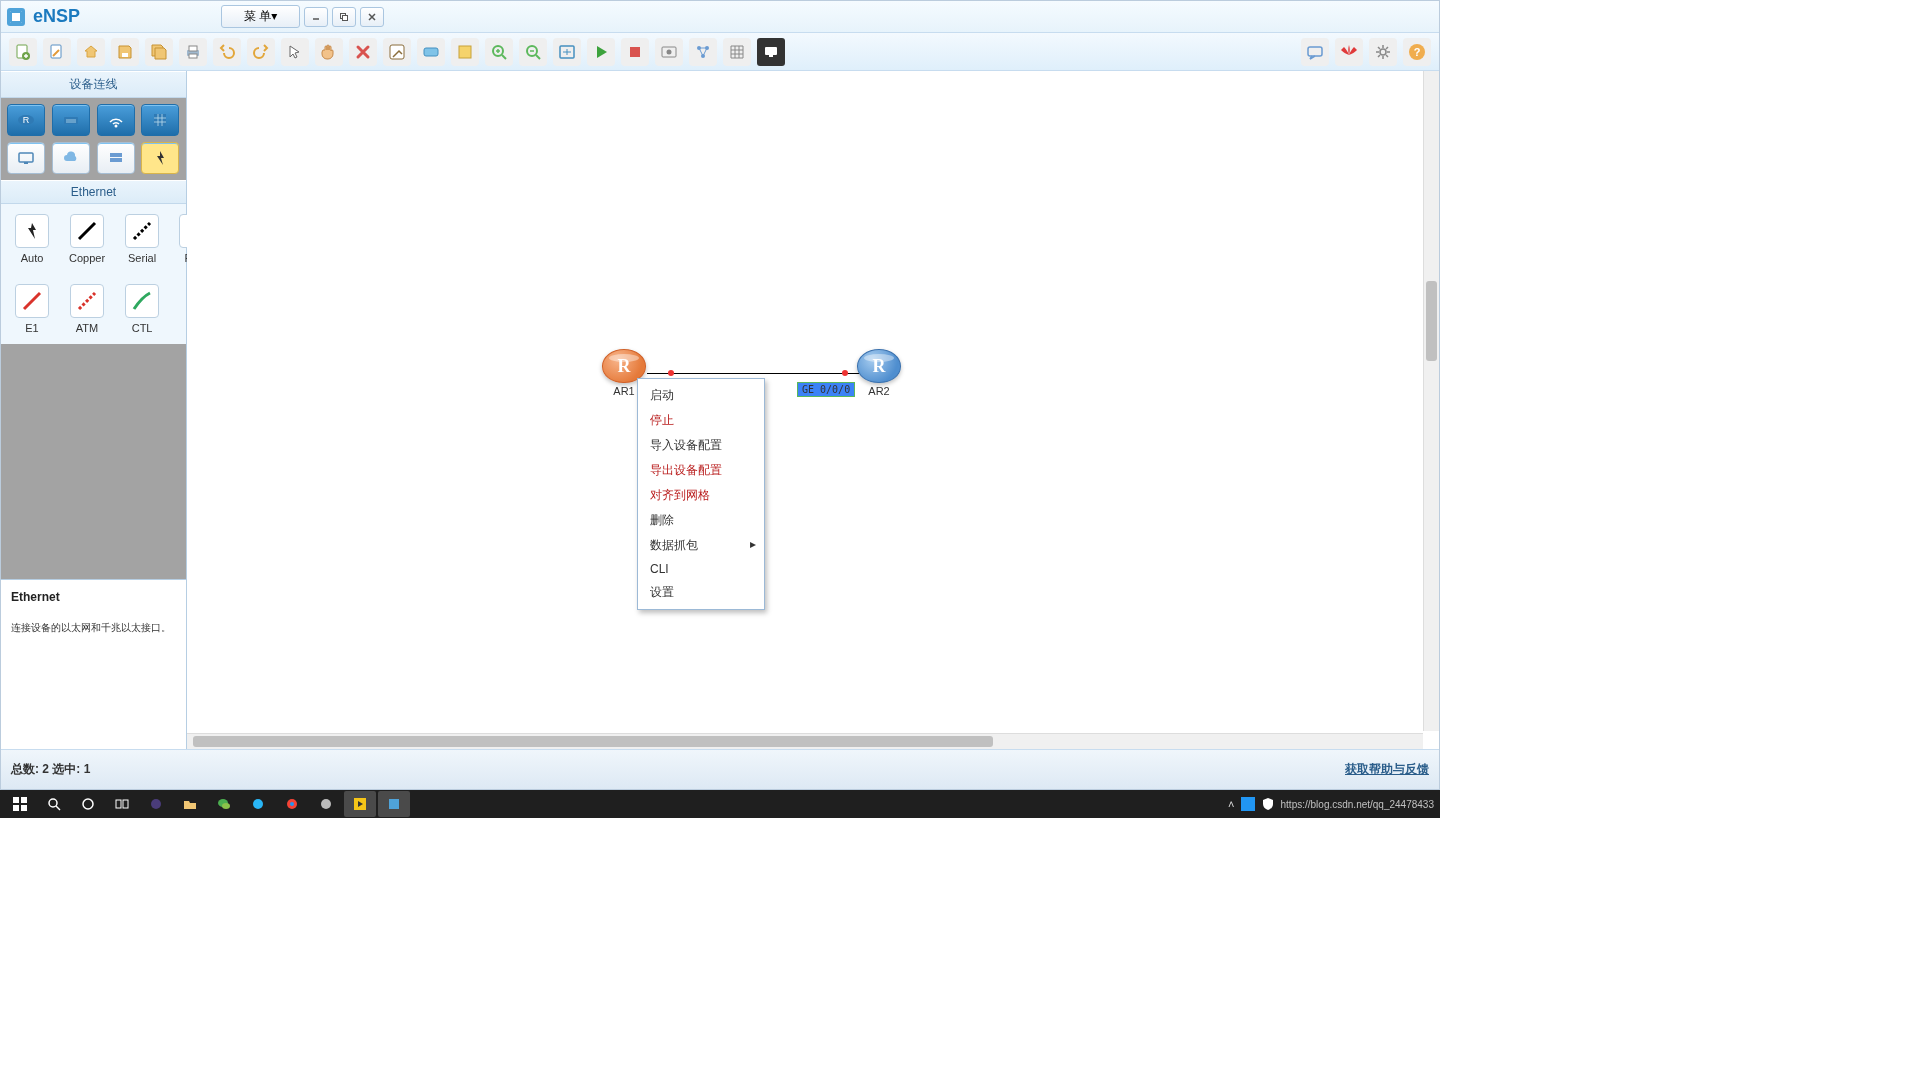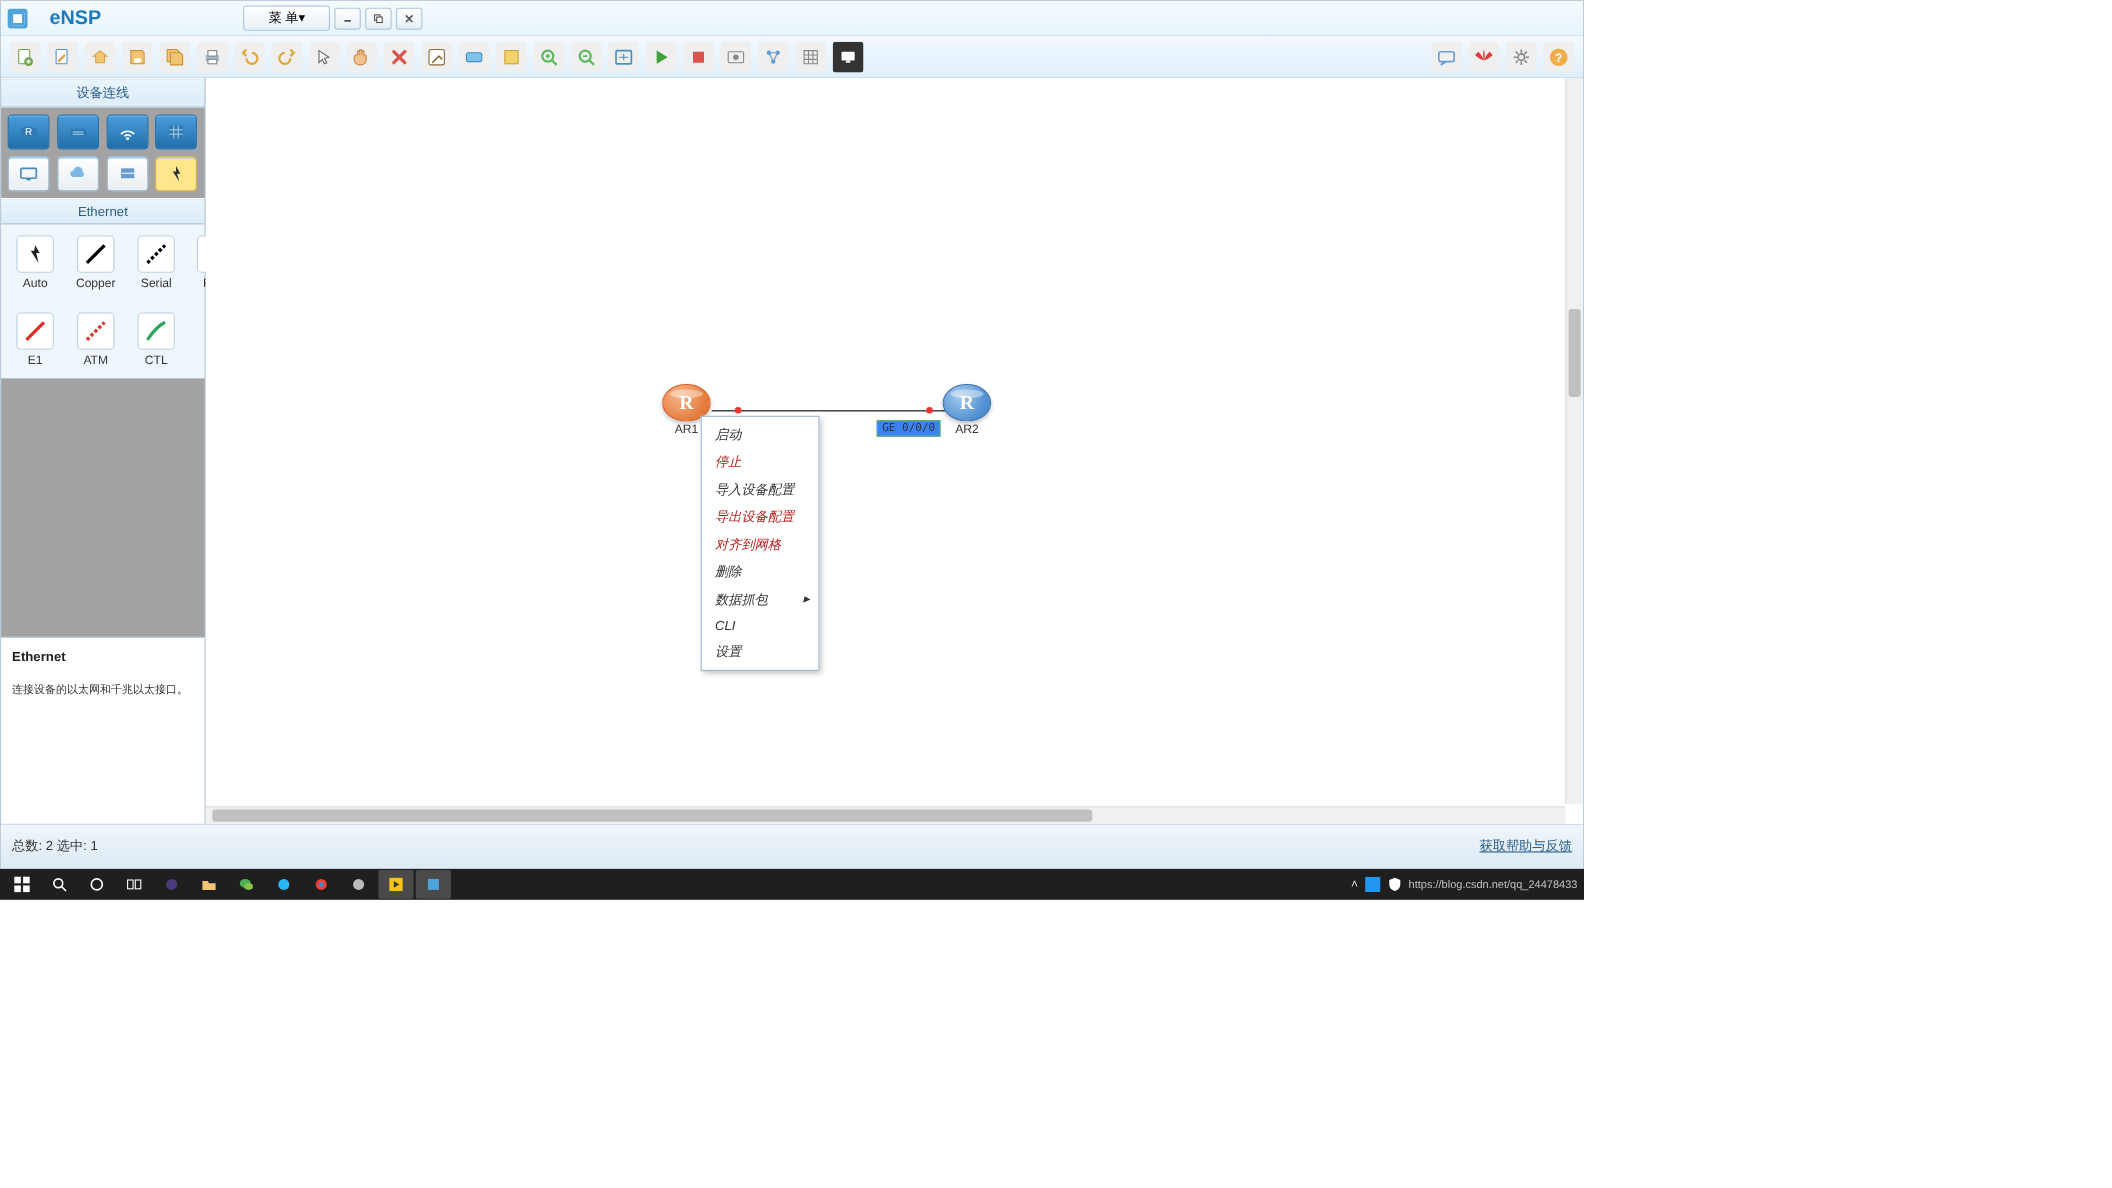--- a/index.html
+++ b/index.html
@@ -1,21 +1,21 @@
 <!DOCTYPE html>
 <html><head>
 <meta charset="utf-8">
 <style>
 * { box-sizing: border-box; margin: 0; padding: 0; font-family: "Microsoft YaHei", Arial, sans-serif; }
 html,body { width:1920px; height:1080px; overflow:hidden; background:#fff; }
 .app { width:1440px; height:790px; display:flex; flex-direction:column; border:1px solid #bcd; background:#fff; }
 
 
 .titlebar { height:32px; background:linear-gradient(#f5fbff,#e7f3fb); display:flex; align-items:center; border-bottom:1px solid #c7dcef; }
-.logo { display:flex; align-items:center; gap:20px; padding-left:6px; width:220px; }
+.logo { display:flex; align-items:center; gap:8px; padding-left:6px; width:220px; }
 .logo-icon { width:18px; height:18px; background:#4fa3d9; border-radius:3px; position:relative; }
 .logo-icon::before{content:"";position:absolute;inset:3px;background:#fff;border-radius:1px;box-shadow:inset 0 0 0 2px #4fa3d9;}
 .logo-text { font-size:18px; font-weight:bold; color:#1b7abf; }
 .title-center { flex:1; text-align:center; font-size:12px; color:#333; }
 .title-right { display:flex; align-items:center; gap:4px; padding-right:6px; }
 .menu-btn { font-size:12px; background:linear-gradient(#fff,#e7eff7); border:1px solid #aac6e0; padding:2px 22px; border-radius:3px; cursor:pointer; }
 .win-btn { width:24px; height:20px; background:linear-gradient(#fff,#e7eff7); border:1px solid #aac6e0; border-radius:3px; display:flex; align-items:center; justify-content:center; cursor:pointer; }
 .win-btn svg{width:10px;height:10px;}
 
 
@@ -57,27 +57,27 @@
 .router-body.orange{background:radial-gradient(circle at 35% 30%,#f8b48a,#e57a3a 70%);border:1px solid #d0622a;}
 .router-body.blue{background:radial-gradient(circle at 35% 30%,#a6ccef,#4f8ecf 70%);border:1px solid #3c72ae;}
 .router-body::before{content:"";position:absolute;top:4px;left:6px;right:6px;height:8px;border-radius:50%;background:rgba(255,255,255,.4);}
 .router-label{font-size:11px;color:#333;margin-top:2px;}
 
 .link-line{position:absolute;height:1px;background:#000;top:302px;left:460px;width:212px;}
 .link-end{position:absolute;width:6px;height:6px;background:#e33;border-radius:50%;top:299px;}
 .link-label{position:absolute;top:311px;left:610px;background:#3b82f6;border:1px solid #5bb85b;font-size:10px;font-family:monospace;padding:1px 4px;color:#333;}
 
 
-.ctx-menu { position:absolute; left:450px; top:307px; width:108px; background:#fff; border:1px solid #9cb9d6; box-shadow:2px 3px 5px rgba(0,0,0,.25); font-size:12px; padding:4px 0;font-style:italic; }
+.ctx-menu { position:absolute; left:450px; top:307px; width:128px; background:#fff; border:1px solid #9cb9d6; box-shadow:2px 3px 5px rgba(0,0,0,.25); font-size:12px; padding:4px 0; }
 .ctx-item { padding:4px 12px; color:#333; cursor:pointer; position:relative; }
 .ctx-item.disabled { color:#b91c1c; cursor:default; }
 .ctx-item.sub::after{content:"▸";position:absolute;right:8px;}
 
 
-.statusbar { height:40px; background:linear-gradient(#f0f6fb,#dde9f4); border-top:1px solid #c7dcef; display:flex; align-items:center; justify-content:space-between; font-size:12px; color:#333; padding:0 10px; }
+.statusbar { height:40px; background:linear-gradient(#f0f6fb,#dde9f4); border-top:1px solid #c7dcef; display:flex; align-items:center; justify-content:space-between; font-size:12px; color:#333; padding:0 10px;font-weight:bold; }
 .statusbar .link{color:#2a5d8a;text-decoration:underline;cursor:pointer;}
 
 
 .winbar { width:1440px; height:28px; background:#1f1f1f; display:flex; align-items:center; padding:0 4px; gap:2px; position:relative;}
 .wb-item { width:32px; height:26px; display:flex; align-items:center; justify-content:center; cursor:pointer; border-radius:2px;}
 .wb-item.active { background:#4a4a4a; }
 .wb-item svg{width:16px;height:16px;}
 .wb-right{position:absolute;right:6px;top:0;bottom:0;display:flex;align-items:center;gap:6px;color:#ddd;font-size:11px;}
 .wb-right svg{width:14px;height:14px;}
 </style>

